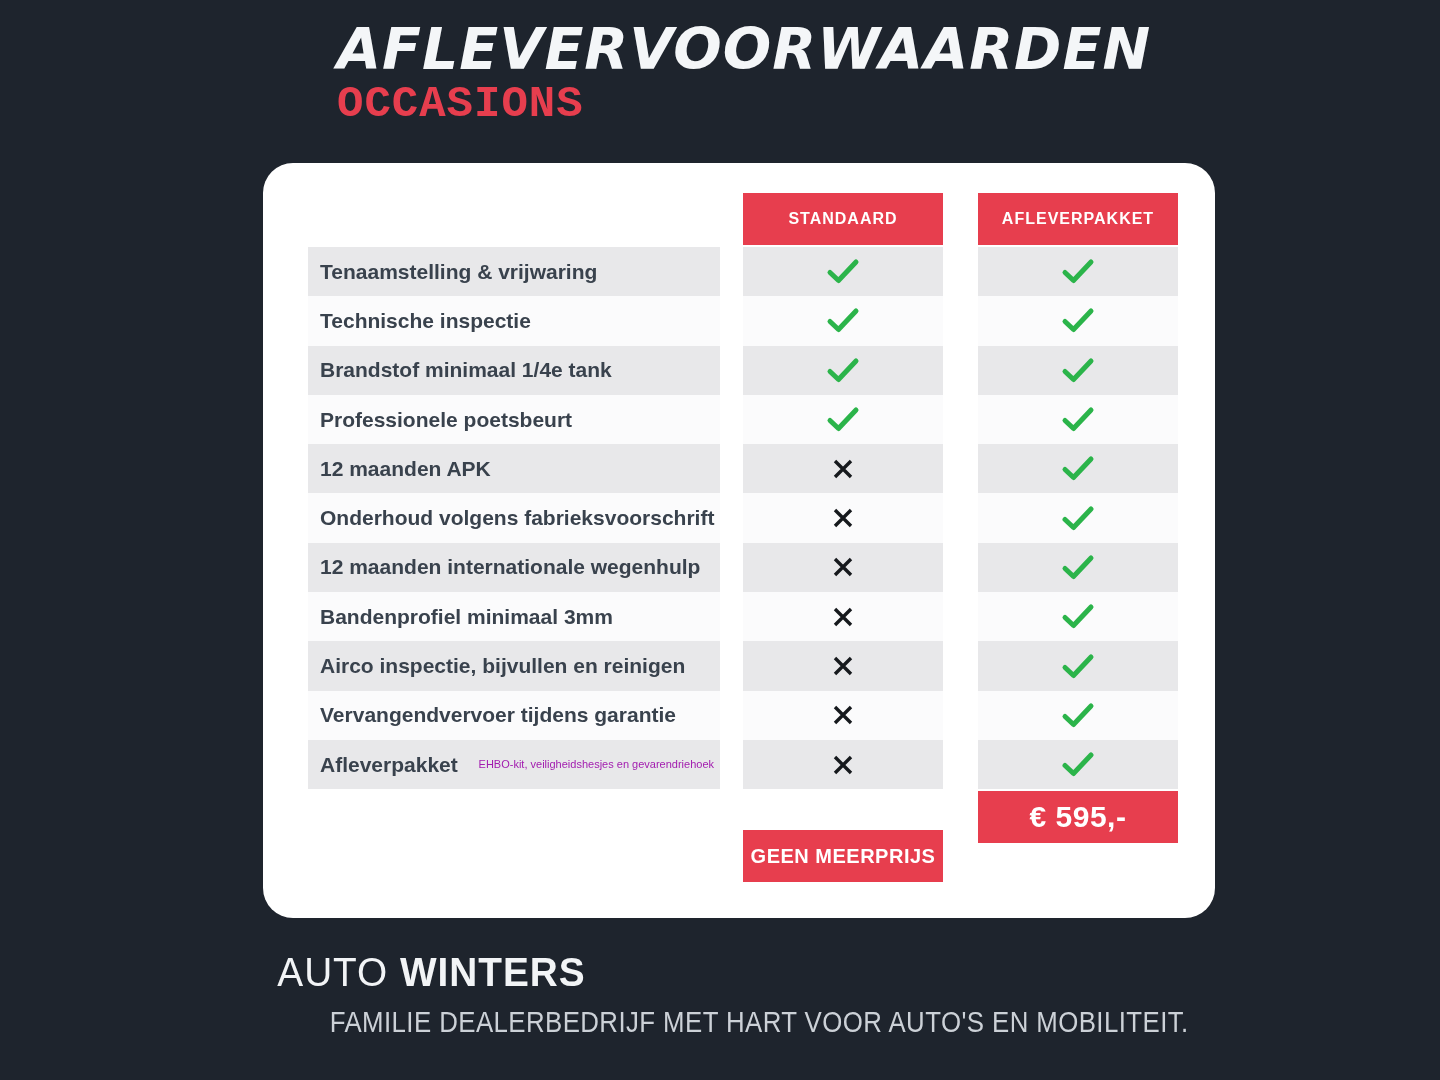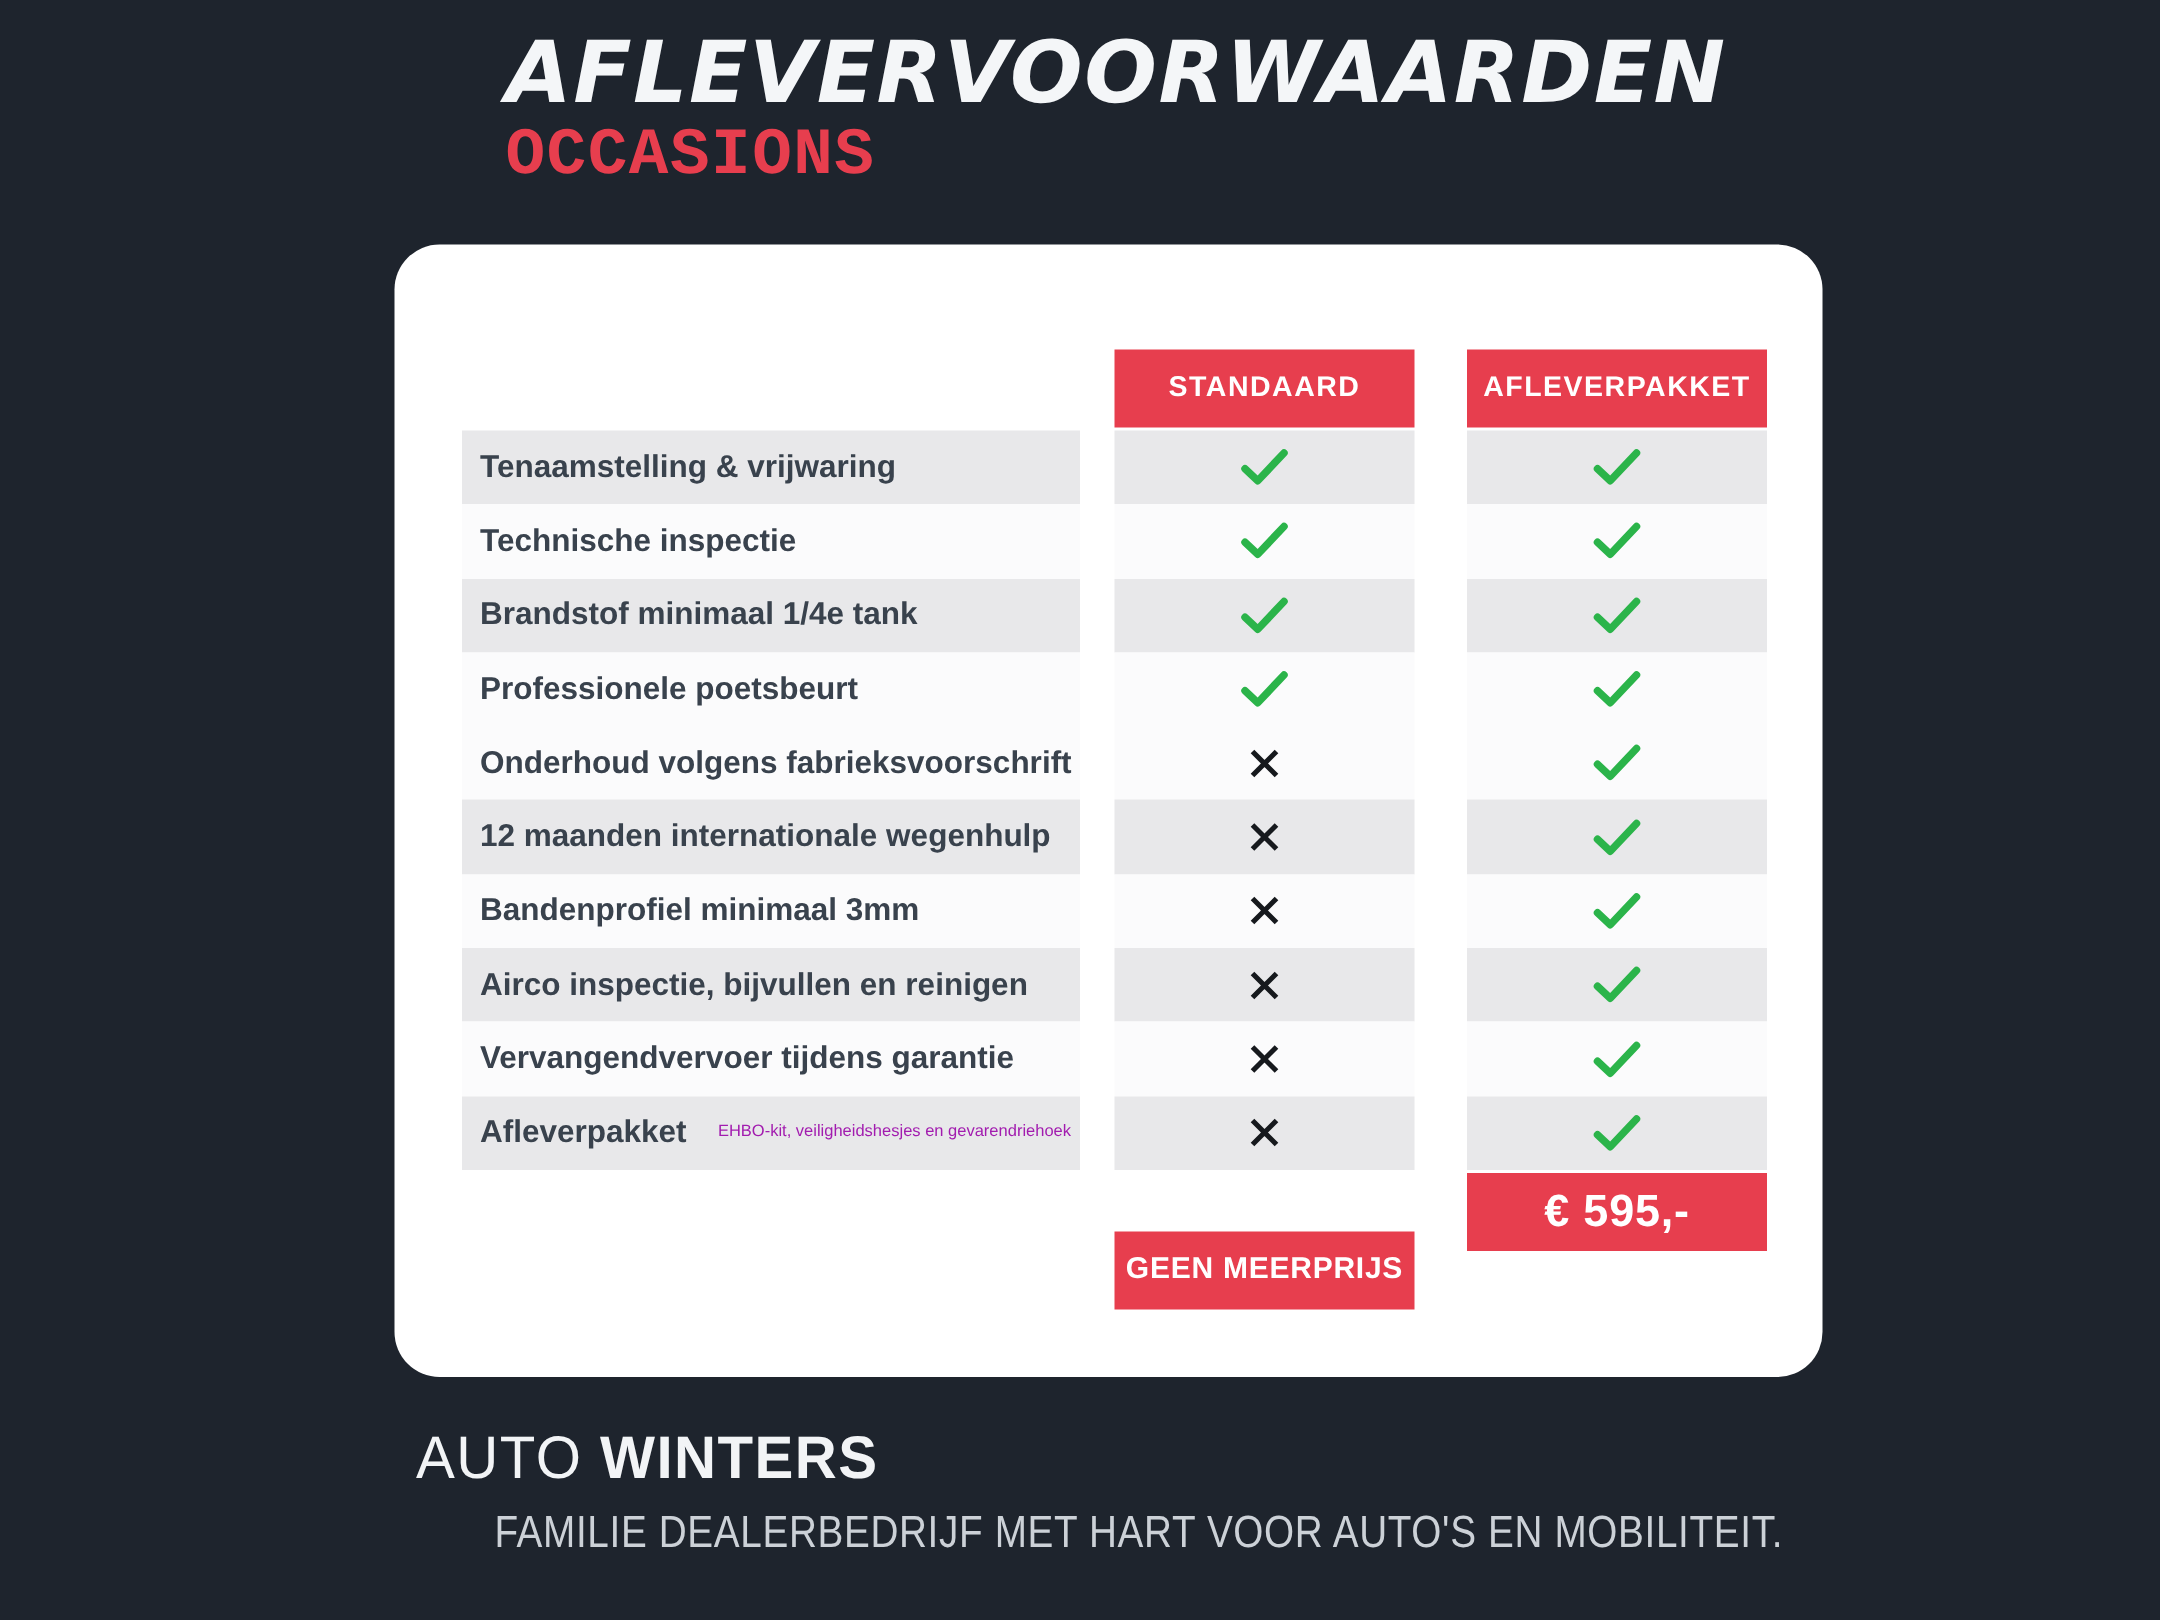--- a/index.html
+++ b/index.html
@@ -21,22 +21,22 @@
   
   .card{
     position:absolute;left:263px;top:163px;width:952px;height:755px;
     background:var(--card_white,#fff);border-radius:30px;box-sizing:border-box;
     padding:30px 37px 28px 45px;
   }
   .hdr-row,.row,.price-row{display:flex;align-items:stretch;}
   .label-spacer{width:412px;margin-right:23px;flex:none;}
   .col-header{
     width:200px;height:52px;flex:none;background:var(--accent_red,#e73e4e);
-    color:#fff;font-weight:700;font-size:19px;letter-spacing:1px;
-    display:flex;align-items:center;justify-content:center;margin-top:40px;
+    color:#fff;font-weight:700;font-size:16px;letter-spacing:1px;
+    display:flex;align-items:center;justify-content:center;
   }
   .col-header.first{margin-right:35px;}
   .rows{margin-top:2px;}
   .row{height:49.3px;}
   .cell{display:flex;align-items:center;}
   .cell.label{
     width:412px;margin-right:23px;flex:none;box-sizing:border-box;
     padding-left:12px;font-weight:700;font-size:21px;color:var(--label_text,#39424d);
   }
   .cell.value{width:200px;flex:none;justify-content:center;}
@@ -140,20 +140,36 @@
           <svg width="34" height="27" viewBox="0 0 34 27">
             <path d="M4 14.5 L12.5 22.5 L30 4" fill="none" stroke="#2bb44a" stroke-width="5" stroke-linecap="round" stroke-linejoin="round"></path>
           </svg>
         </div>
     <div class="cell value afl">
           <svg width="34" height="27" viewBox="0 0 34 27">
             <path d="M4 14.5 L12.5 22.5 L30 4" fill="none" stroke="#2bb44a" stroke-width="5" stroke-linecap="round" stroke-linejoin="round"></path>
           </svg>
         </div>
   </div>
+      <div class="row dark">
+    <div class="cell label">
+      <span class="feature-text">12 maanden APK</span>
+
+    </div>
+    <div class="cell value std">
+          <svg width="22" height="22" viewBox="0 0 22 22">
+            <path d="M3 3 L19 19 M19 3 L3 19" fill="none" stroke="#16191d" stroke-width="3.4" stroke-linecap="butt"></path>
+          </svg>
+        </div>
+    <div class="cell value afl">
+          <svg width="34" height="27" viewBox="0 0 34 27">
+            <path d="M4 14.5 L12.5 22.5 L30 4" fill="none" stroke="#2bb44a" stroke-width="5" stroke-linecap="round" stroke-linejoin="round"></path>
+          </svg>
+        </div>
+  </div>
       <div class="row light">
     <div class="cell label">
       <span class="feature-text">Onderhoud volgens fabrieksvoorschrift</span>
 
     </div>
     <div class="cell value std">
           <svg width="22" height="22" viewBox="0 0 22 22">
             <path d="M3 3 L19 19 M19 3 L3 19" fill="none" stroke="#16191d" stroke-width="3.4" stroke-linecap="butt"></path>
           </svg>
         </div>

